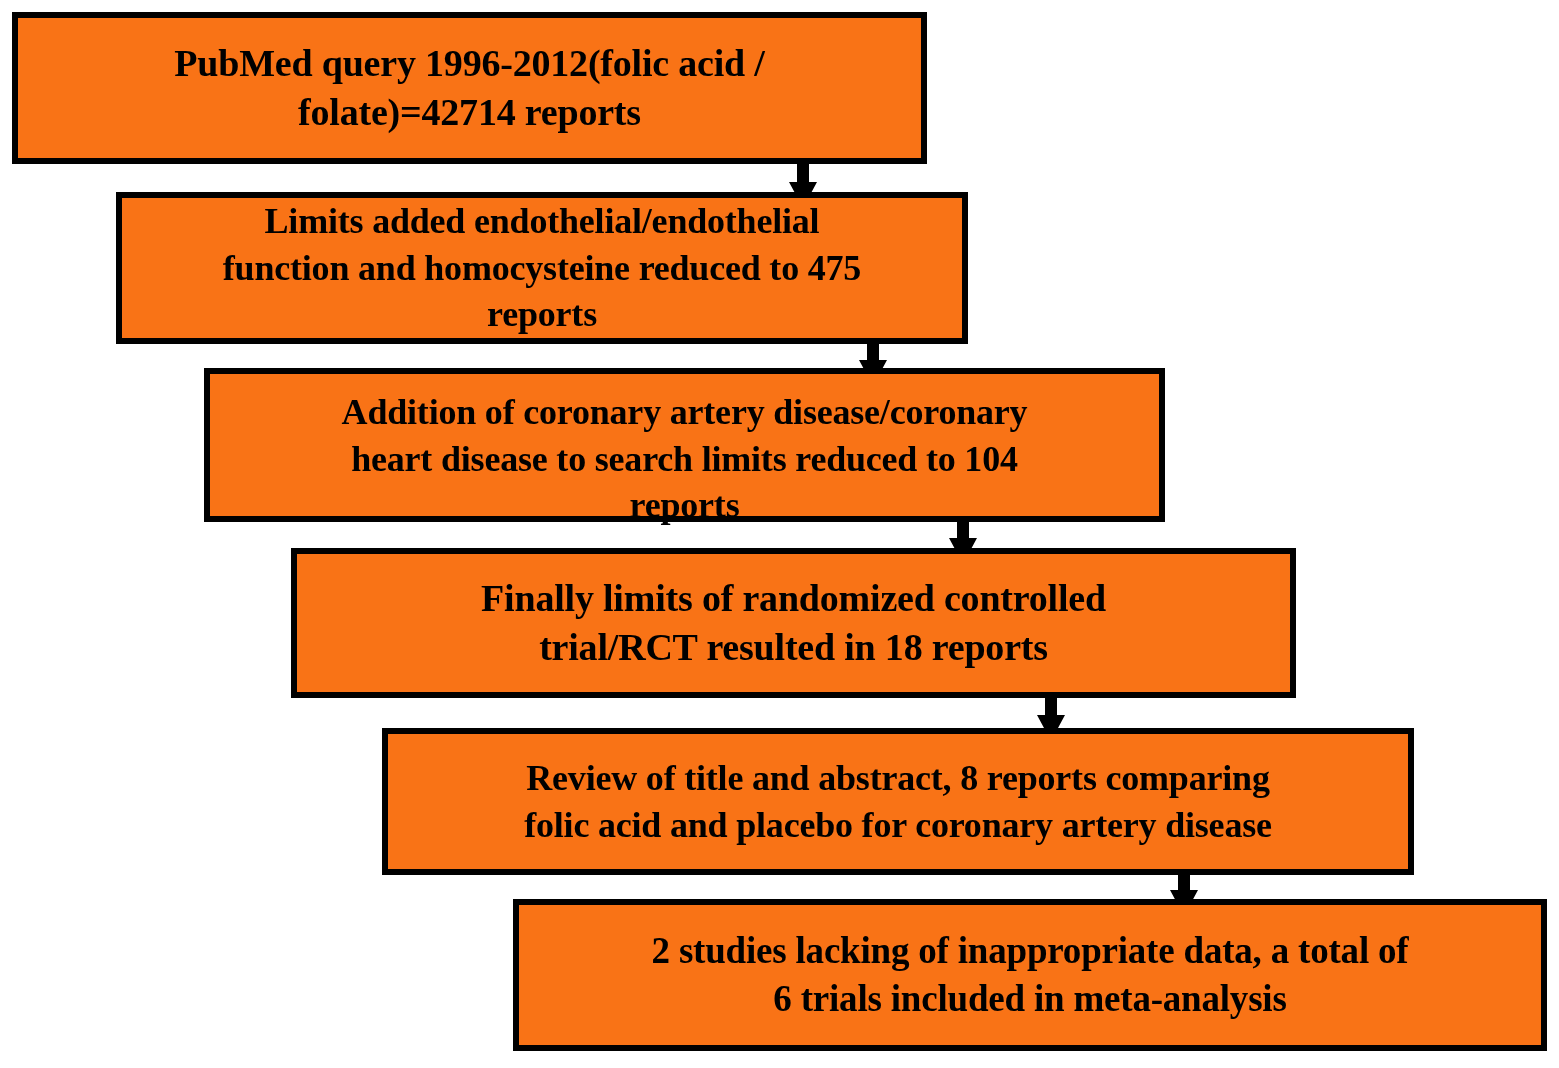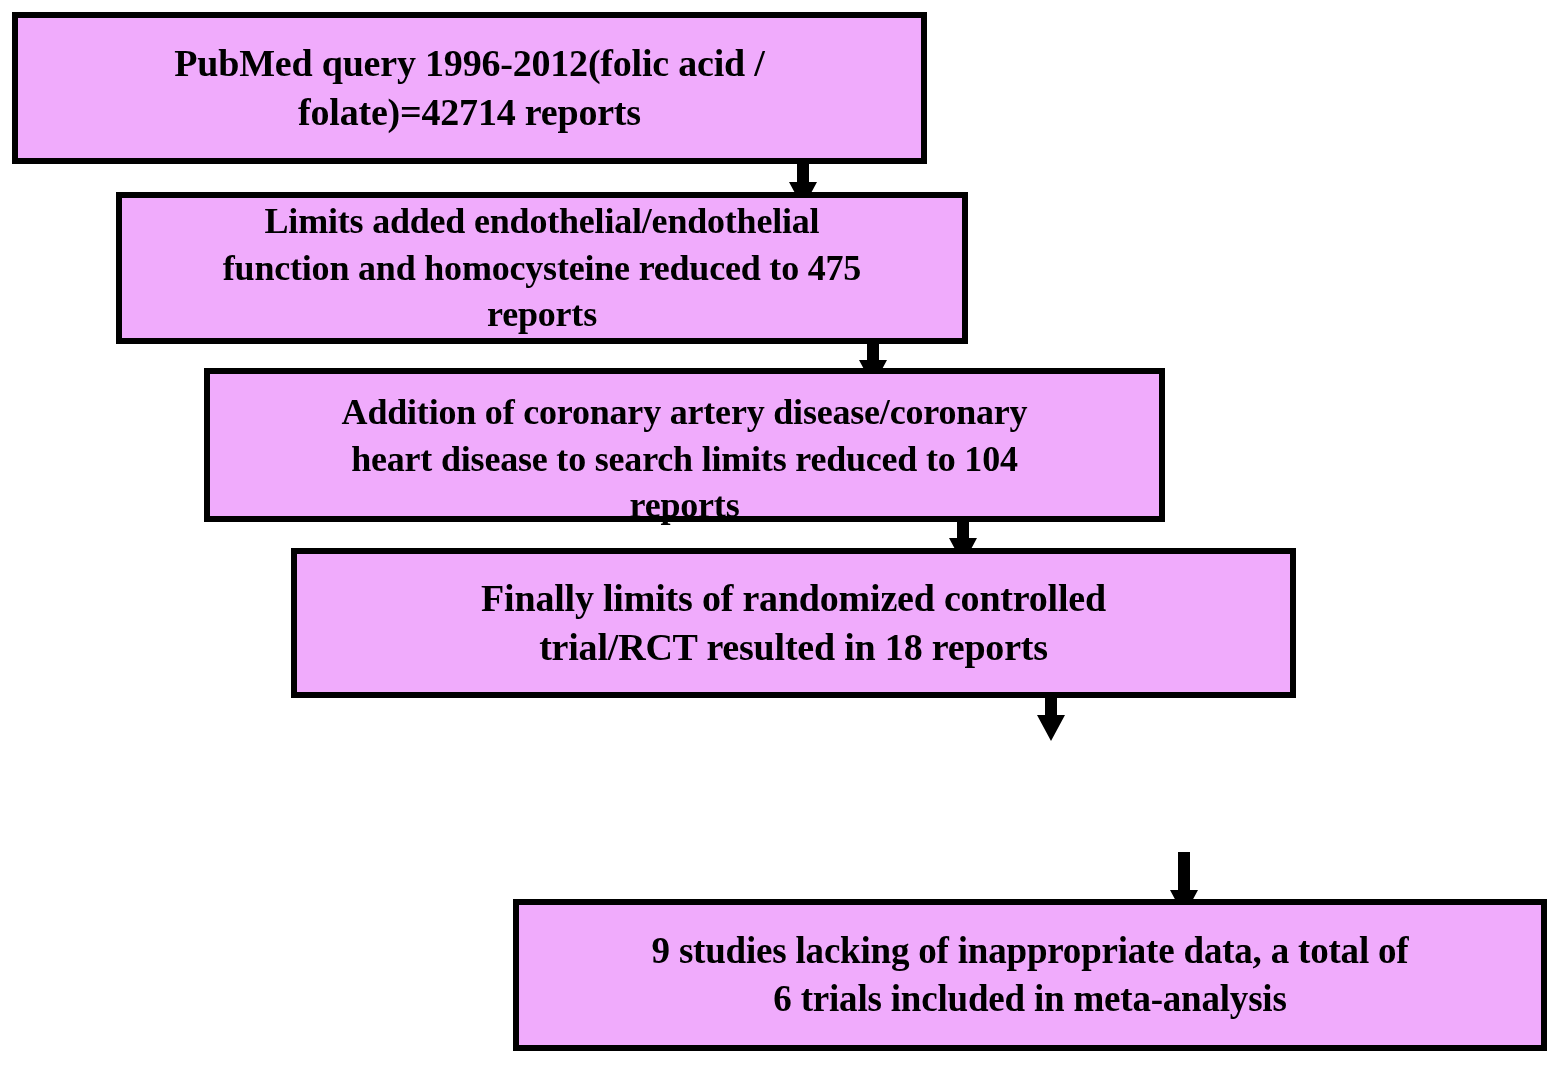--- a/index.html
+++ b/index.html
@@ -12,21 +12,21 @@
     width: 1559px;
     height: 1068px;
     background: #ffffff;
     overflow: hidden;
     font-family: "Liberation Serif", "DejaVu Serif", serif;
   }
   .flow-box {
     position: absolute;
     box-sizing: border-box;
     border: 6px solid #000000;
-    background: #f0abfc;
+    background: #f97316;
     display: flex;
     align-items: center;
     justify-content: center;
     z-index: 2;
   }
   .flow-box-text {
     font-weight: bold;
     color: #000000;
     text-align: center;
     line-height: 1.30;
@@ -82,17 +82,21 @@
     </div>
     <div class="flow-box" style="left: 204px; top: 368px; width: 961px; height: 154px;">
       <div class="flow-box-text" style="font-size: 36px; margin-top: 28px;">Addition of coronary artery disease/coronary
 heart disease to search limits reduced to 104
 reports</div>
     </div>
     <div class="flow-box" style="left: 291px; top: 548px; width: 1005px; height: 150px;">
       <div class="flow-box-text" style="font-size: 38px;">Finally limits of randomized controlled
 trial/RCT resulted in 18 reports</div>
     </div>
+    <div class="flow-box" style="left: 382px; top: 728px; width: 1032px; height: 147px;">
+      <div class="flow-box-text" style="font-size: 36px;">Review of title and abstract, 8 reports comparing
+folic acid and placebo for coronary artery disease</div>
+    </div>
     <div class="flow-box" style="left: 513px; top: 899px; width: 1034px; height: 152px;">
-      <div class="flow-box-text" style="font-size: 37px;">9 studies lacking of inappropriate data, a total of
+      <div class="flow-box-text" style="font-size: 37px;">2 studies lacking of inappropriate data, a total of
 6 trials included in meta-analysis</div>
     </div>
   </div>
 
 </body></html>

